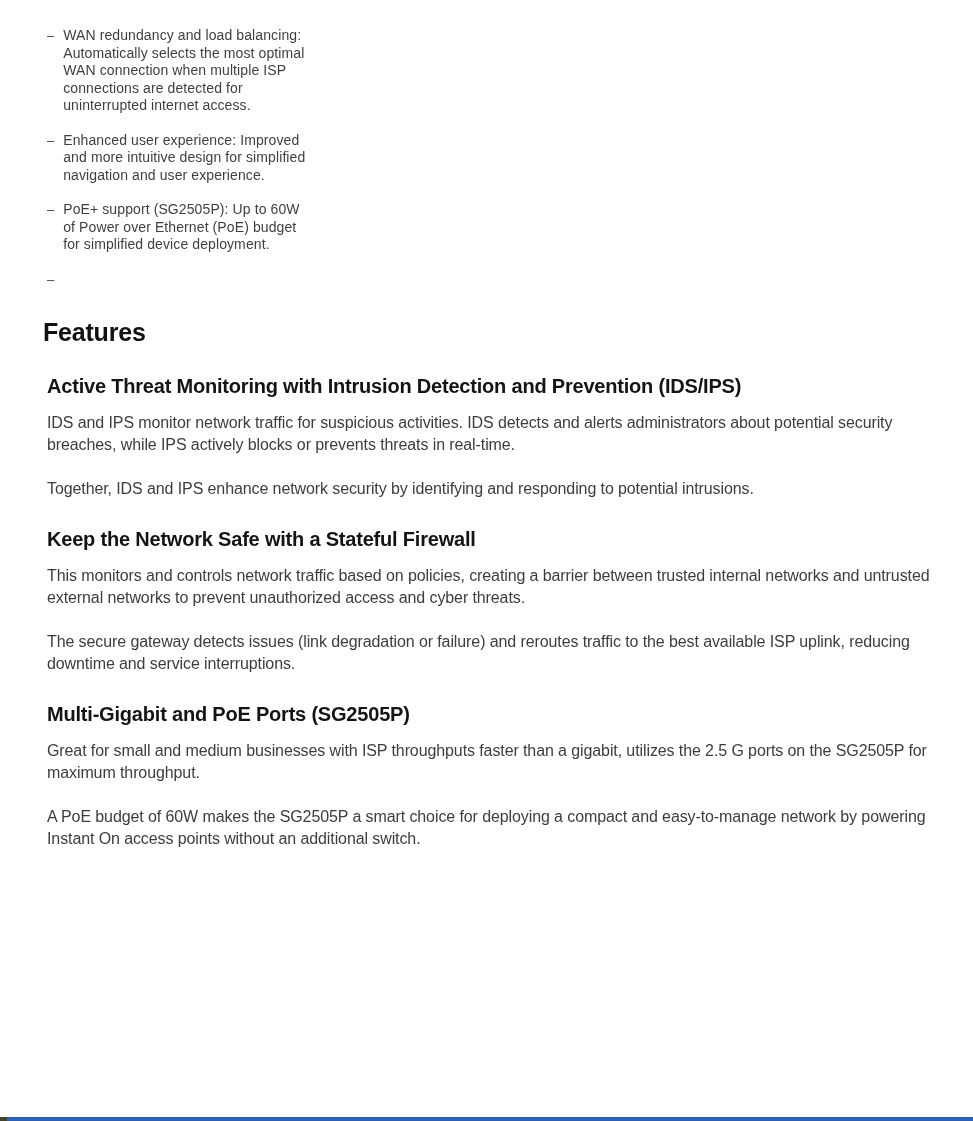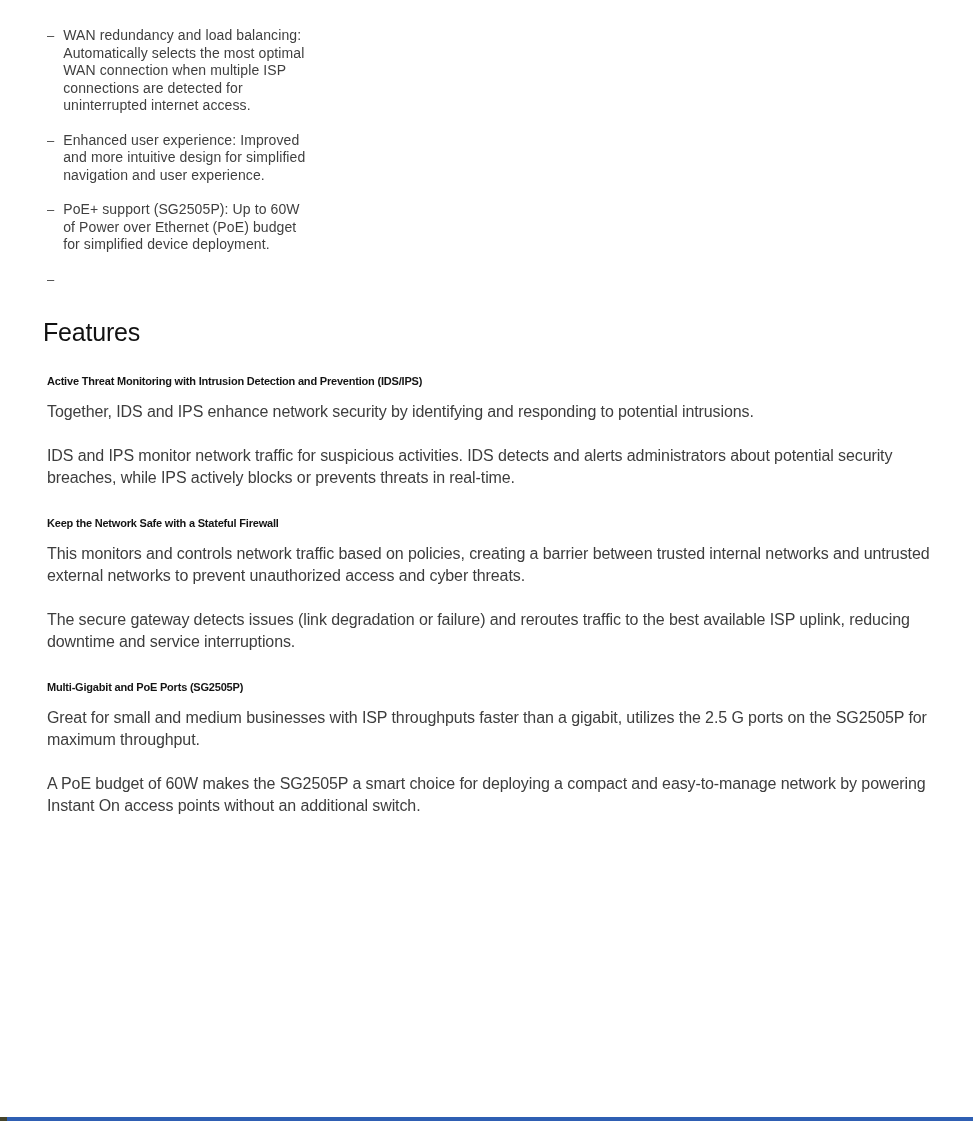--- a/index.html
+++ b/index.html
@@ -36,27 +36,27 @@
   .bullet-item .btext {
     width: 248px;
     font-size: 14px;
     line-height: 17.5px;
     color: #3f3f3f;
     letter-spacing: 0.1px;
   }
   
   .features-title {
     font-size: 25px;
-    font-weight: 400;
+    font-weight: 700;
     color: #111111;
     letter-spacing: -0.2px;
     margin: 30px 0 20px -4px;
   }
   .section-heading {
-    font-size: 11px;
+    font-size: 20px;
     font-weight: 700;
     color: #141414;
     letter-spacing: -0.2px;
     margin: 28px 0 14px 0;
   }
   .body-para {
     font-size: 16px;
     line-height: 22px;
     color: #3d3d3d;
     letter-spacing: -0.1px;
@@ -101,22 +101,22 @@
     </div>
     <div class="bullet-item">
       <span class="marker">–</span>
     </div>
   </div>
 
   <h2 class="features-title">Features</h2>
 
   <div class="feature-section">
     <h3 class="section-heading">Active Threat Monitoring with Intrusion Detection and Prevention (IDS/IPS)</h3>
+    <p class="body-para">IDS and IPS monitor network traffic for suspicious activities. IDS detects and alerts administrators about potential security breaches, while IPS actively blocks or prevents threats in real-time.</p>
     <p class="body-para">Together, IDS and IPS enhance network security by identifying and responding to potential intrusions.</p>
-    <p class="body-para">IDS and IPS monitor network traffic for suspicious activities. IDS detects and alerts administrators about potential security breaches, while IPS actively blocks or prevents threats in real-time.</p>
   </div>
 
   <div class="feature-section">
     <h3 class="section-heading">Keep the Network Safe with a Stateful Firewall</h3>
     <p class="body-para">This monitors and controls network traffic based on policies, creating a barrier between trusted internal networks and untrusted external networks to prevent unauthorized access and cyber threats.</p>
   </div>
 
   <div class="feature-section">
     <p class="body-para">The secure gateway detects issues (link degradation or failure) and reroutes traffic to the best available ISP uplink, reducing downtime and service interruptions.</p>
   </div>

